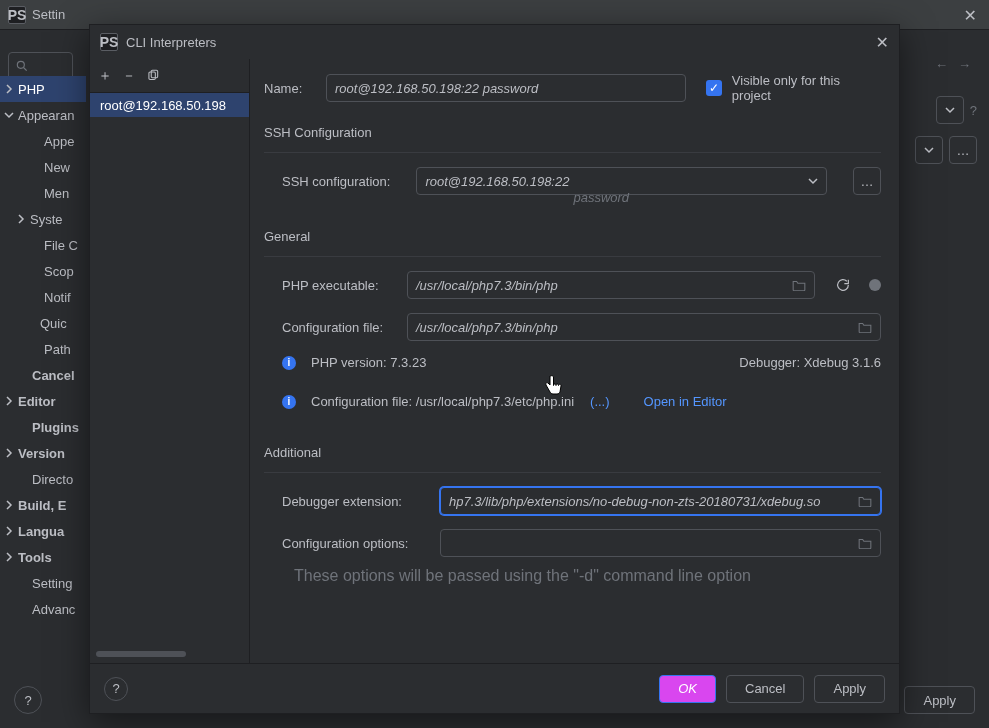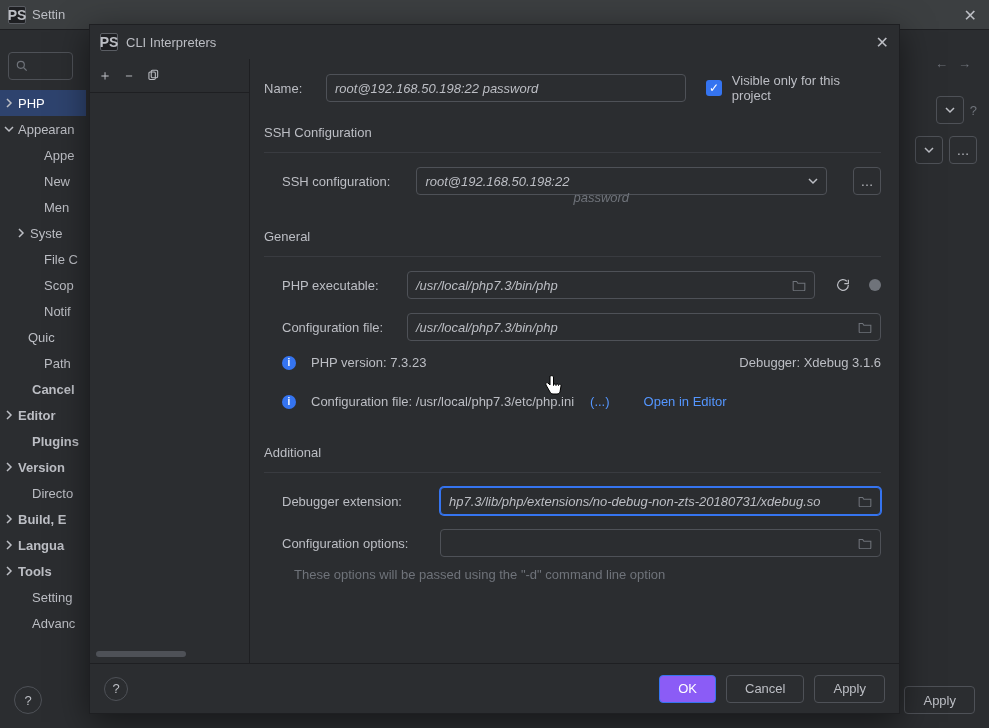--- a/index.html
+++ b/index.html
@@ -45,21 +45,21 @@
   .bg-search {
     width: 65px; height: 28px;
     background: #2b2d30;
     border: 1px solid #4e5157;
     border-radius: 4px;
     display: flex; align-items: center;
     padding: 0 6px; color: #6f737a;
   }
   .bg-tree {
     position: absolute;
-    top: 90px; left: 0px; width: 86px;
+    top: 76px; left: 0px; width: 86px;
   }
   .bg-tree-item {
     height: 26px; display: flex; align-items: center;
     padding-left: 12px; gap: 4px;
     white-space: nowrap; overflow: hidden;
   }
   .bg-tree-item.selected { background: #2e436e; color: #fff; }
   .bg-tree-item.bold { font-weight: bold; }
   .bg-close-x {
     position: absolute; top: 6px; right: 12px;
@@ -175,33 +175,33 @@
     color: #fff; font-size: 12px;
   }
   .info-dot {
     width: 14px; height: 14px; border-radius: 50%;
     background: #3574f0; color: #fff;
     display: inline-flex; align-items: center; justify-content: center;
     font-size: 10px; font-weight: bold;
     margin-right: 5px;
   }
   .link { color: #5496ff; cursor: pointer; }
-  .hint { color: #6f737a; font-size: 13px; margin-left: 12px; }
+  .hint { color: #6f737a; font-size: 16px; margin-left: 12px; }
   .dlg-footer {
     height: 50px; border-top: 1px solid #1e1f22;
     display: flex; align-items: center; padding: 0 14px;
   }
   .btn {
     height: 28px; padding: 0 18px;
     border: 1px solid #4e5157; border-radius: 4px;
     background: #2b2d30; color: #bcbec4;
     display: inline-flex; align-items: center; justify-content: center;
     cursor: pointer;
   }
-  .btn.primary { background: #8b5cf6; border-color: #3574f0; color: #fff; }
+  .btn.primary { background: #d946ef; border-color: #3574f0; color: #fff; font-style: italic; }
   .footer-right { margin-left: auto; display: flex; gap: 10px; }
   .help-circle {
     width: 24px; height: 24px;
     border: 1px solid #4e5157; border-radius: 50%;
     display: flex; align-items: center; justify-content: center;
     color: #bcbec4;
   }
   .reload-ico, .status-dot {
     display: inline-flex; align-items: center; justify-content: center;
   }
@@ -290,21 +290,21 @@
       </div>
       <div class="bg-tree-item" style="padding-left: 44px;">
         <span>File C</span>
       </div>
       <div class="bg-tree-item" style="padding-left: 44px;">
         <span>Scop</span>
       </div>
       <div class="bg-tree-item" style="padding-left: 44px;">
         <span>Notif</span>
       </div>
-      <div class="bg-tree-item" style="padding-left: 28px;">
+      <div class="bg-tree-item" style="padding-left: 40px;">
         <span>Quic</span>
       </div>
       <div class="bg-tree-item" style="padding-left: 44px;">
         <span>Path</span>
       </div>
       <div class="bg-tree-item bold" style="padding-left: 32px;">
         <span>Cancel</span>
       </div>
       <div class="bg-tree-item bold" style="padding-left: 4px;">
         <span class="chev">
@@ -380,20 +380,23 @@
         <span class="ico">＋</span>
         <span class="ico">－</span>
         <span class="ico">
           <svg width="14" height="14" viewBox="0 0 24 24">
               <rect x="5" y="5" width="11" height="13" rx="2" fill="none" stroke="#bcbec4" stroke-width="1.8"></rect>
               <rect x="9" y="2" width="11" height="13" rx="2" fill="none" stroke="#bcbec4" stroke-width="1.8"></rect>
             </svg>
         </span>
       </div>
       <div class="left-list">
+        <div class="left-list-item selected">
+          <span>root@192.168.50.198</span>
+        </div>
         <div class="left-scroll-track">
           <div class="left-scroll-thumb"></div>
         </div>
       </div>
     </div>
 
     <div class="right-pane">
 
       <div class="row">
         <span class="label">Name:</span>

